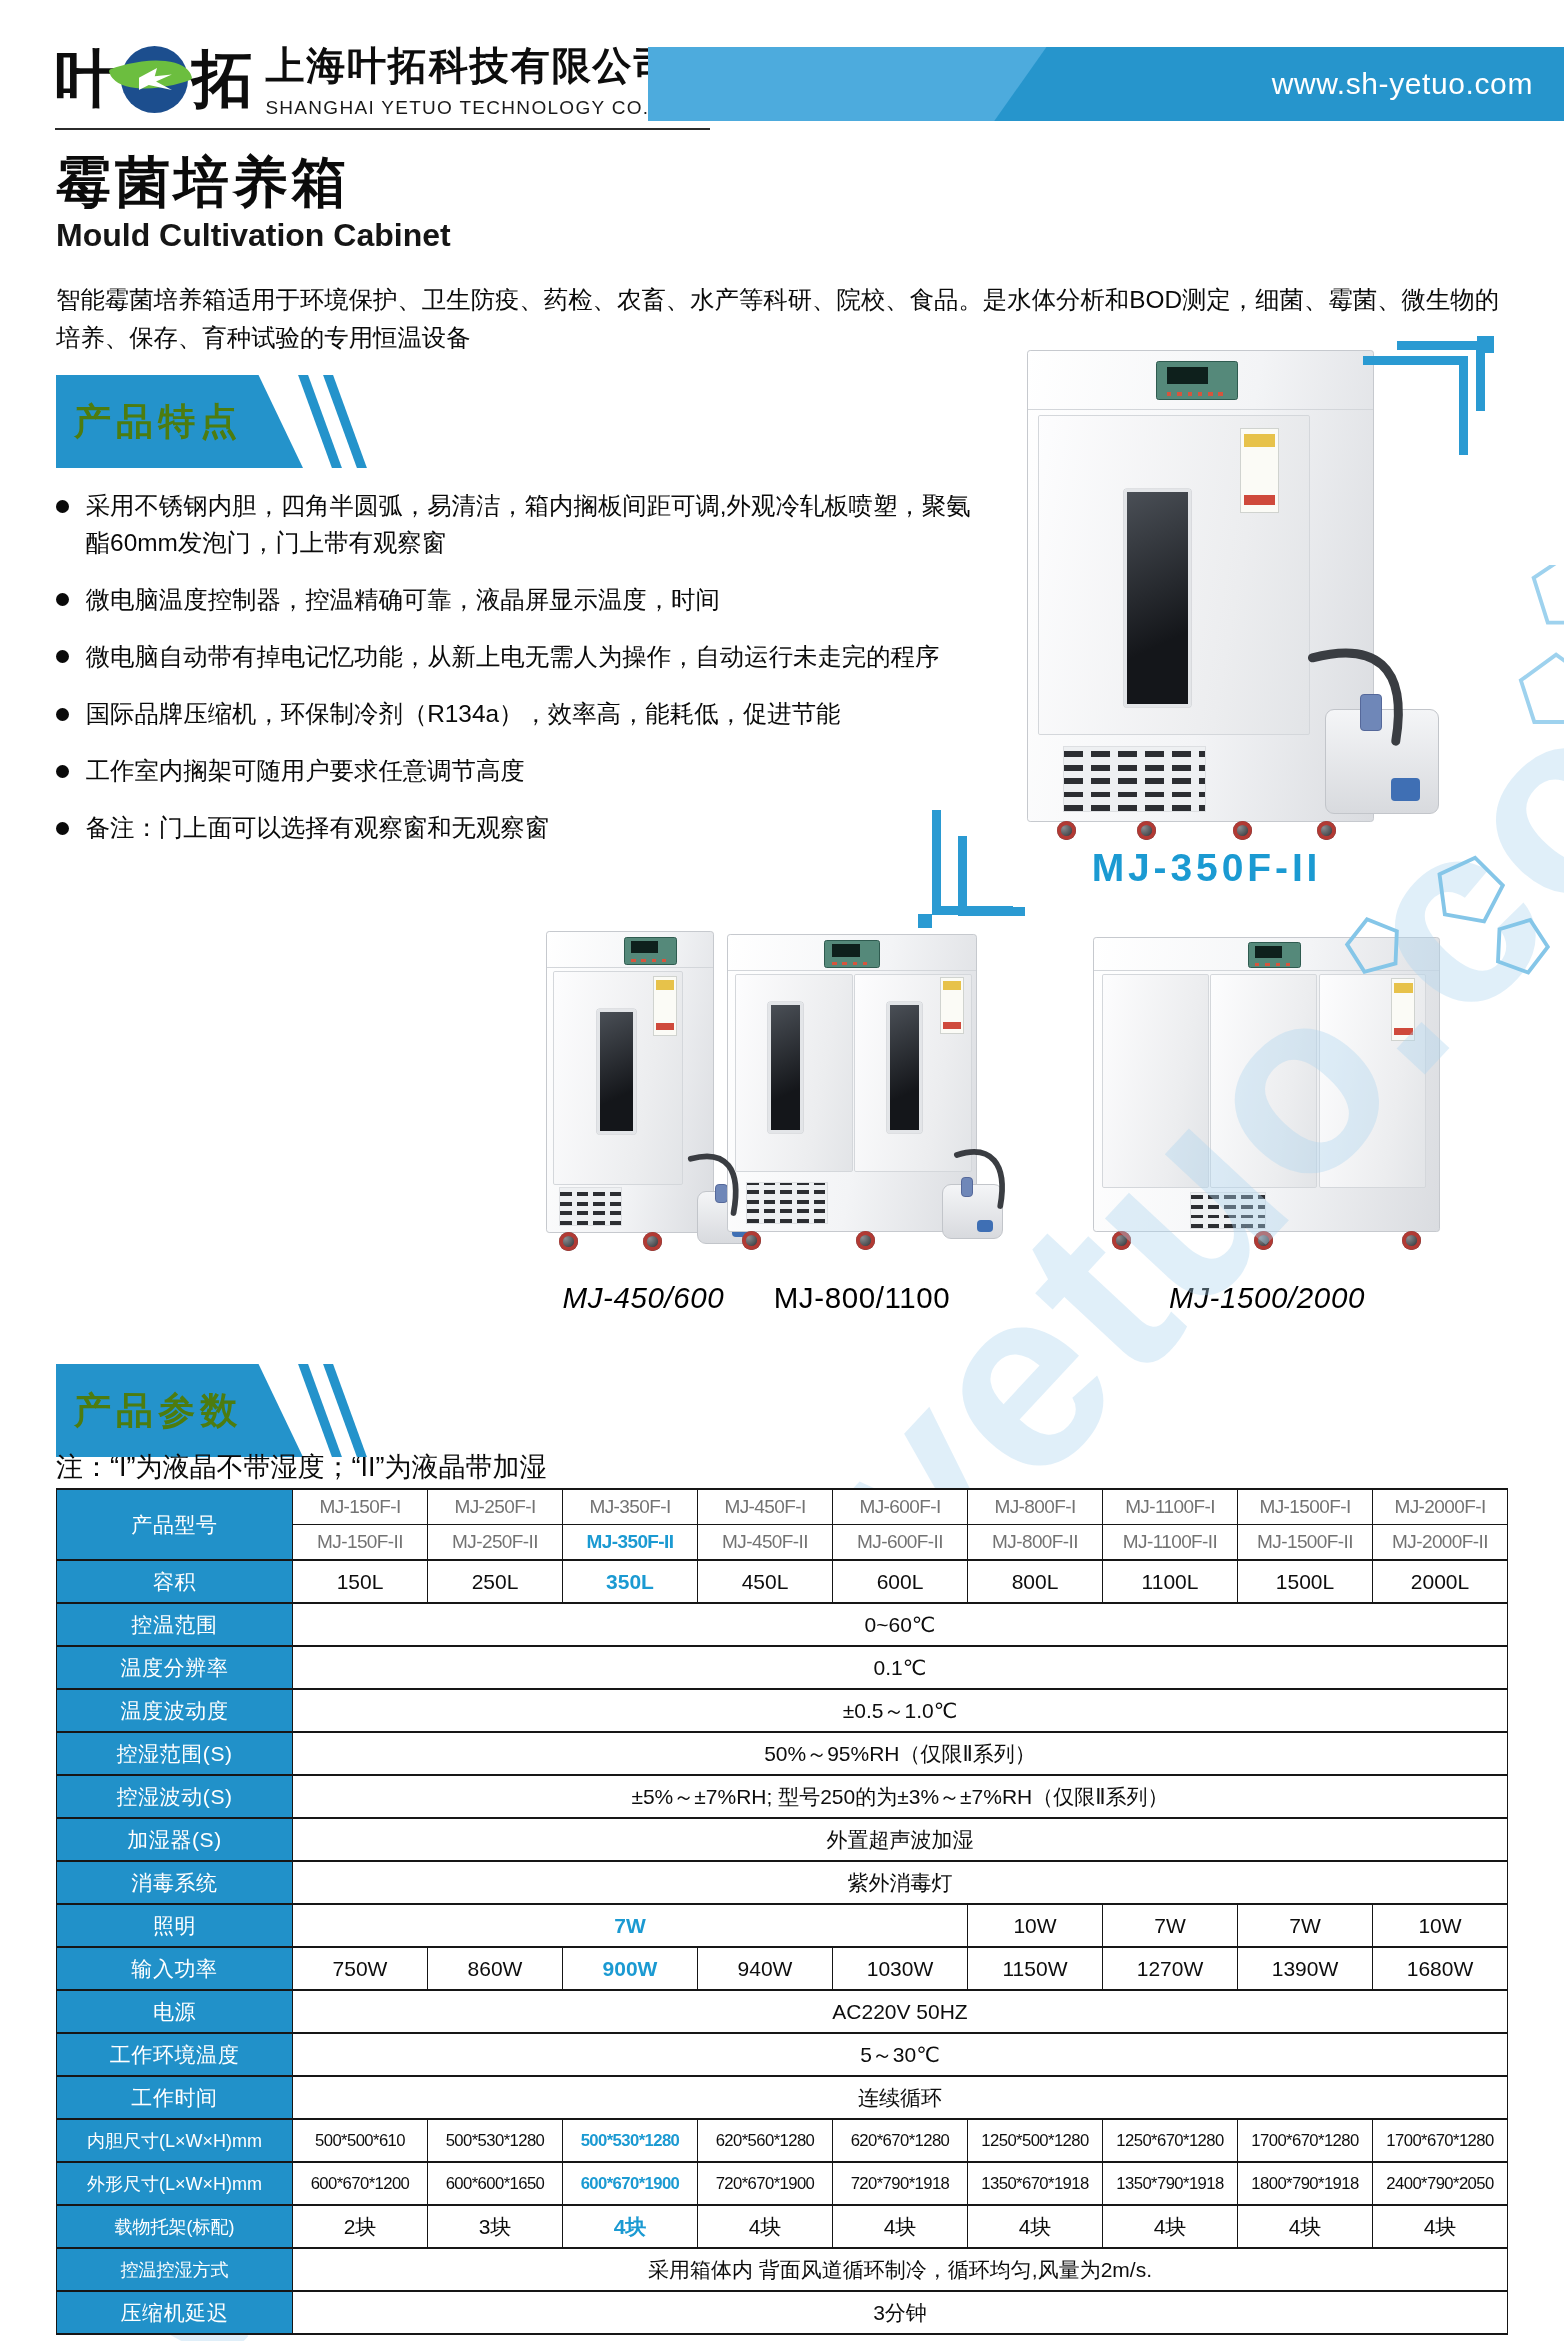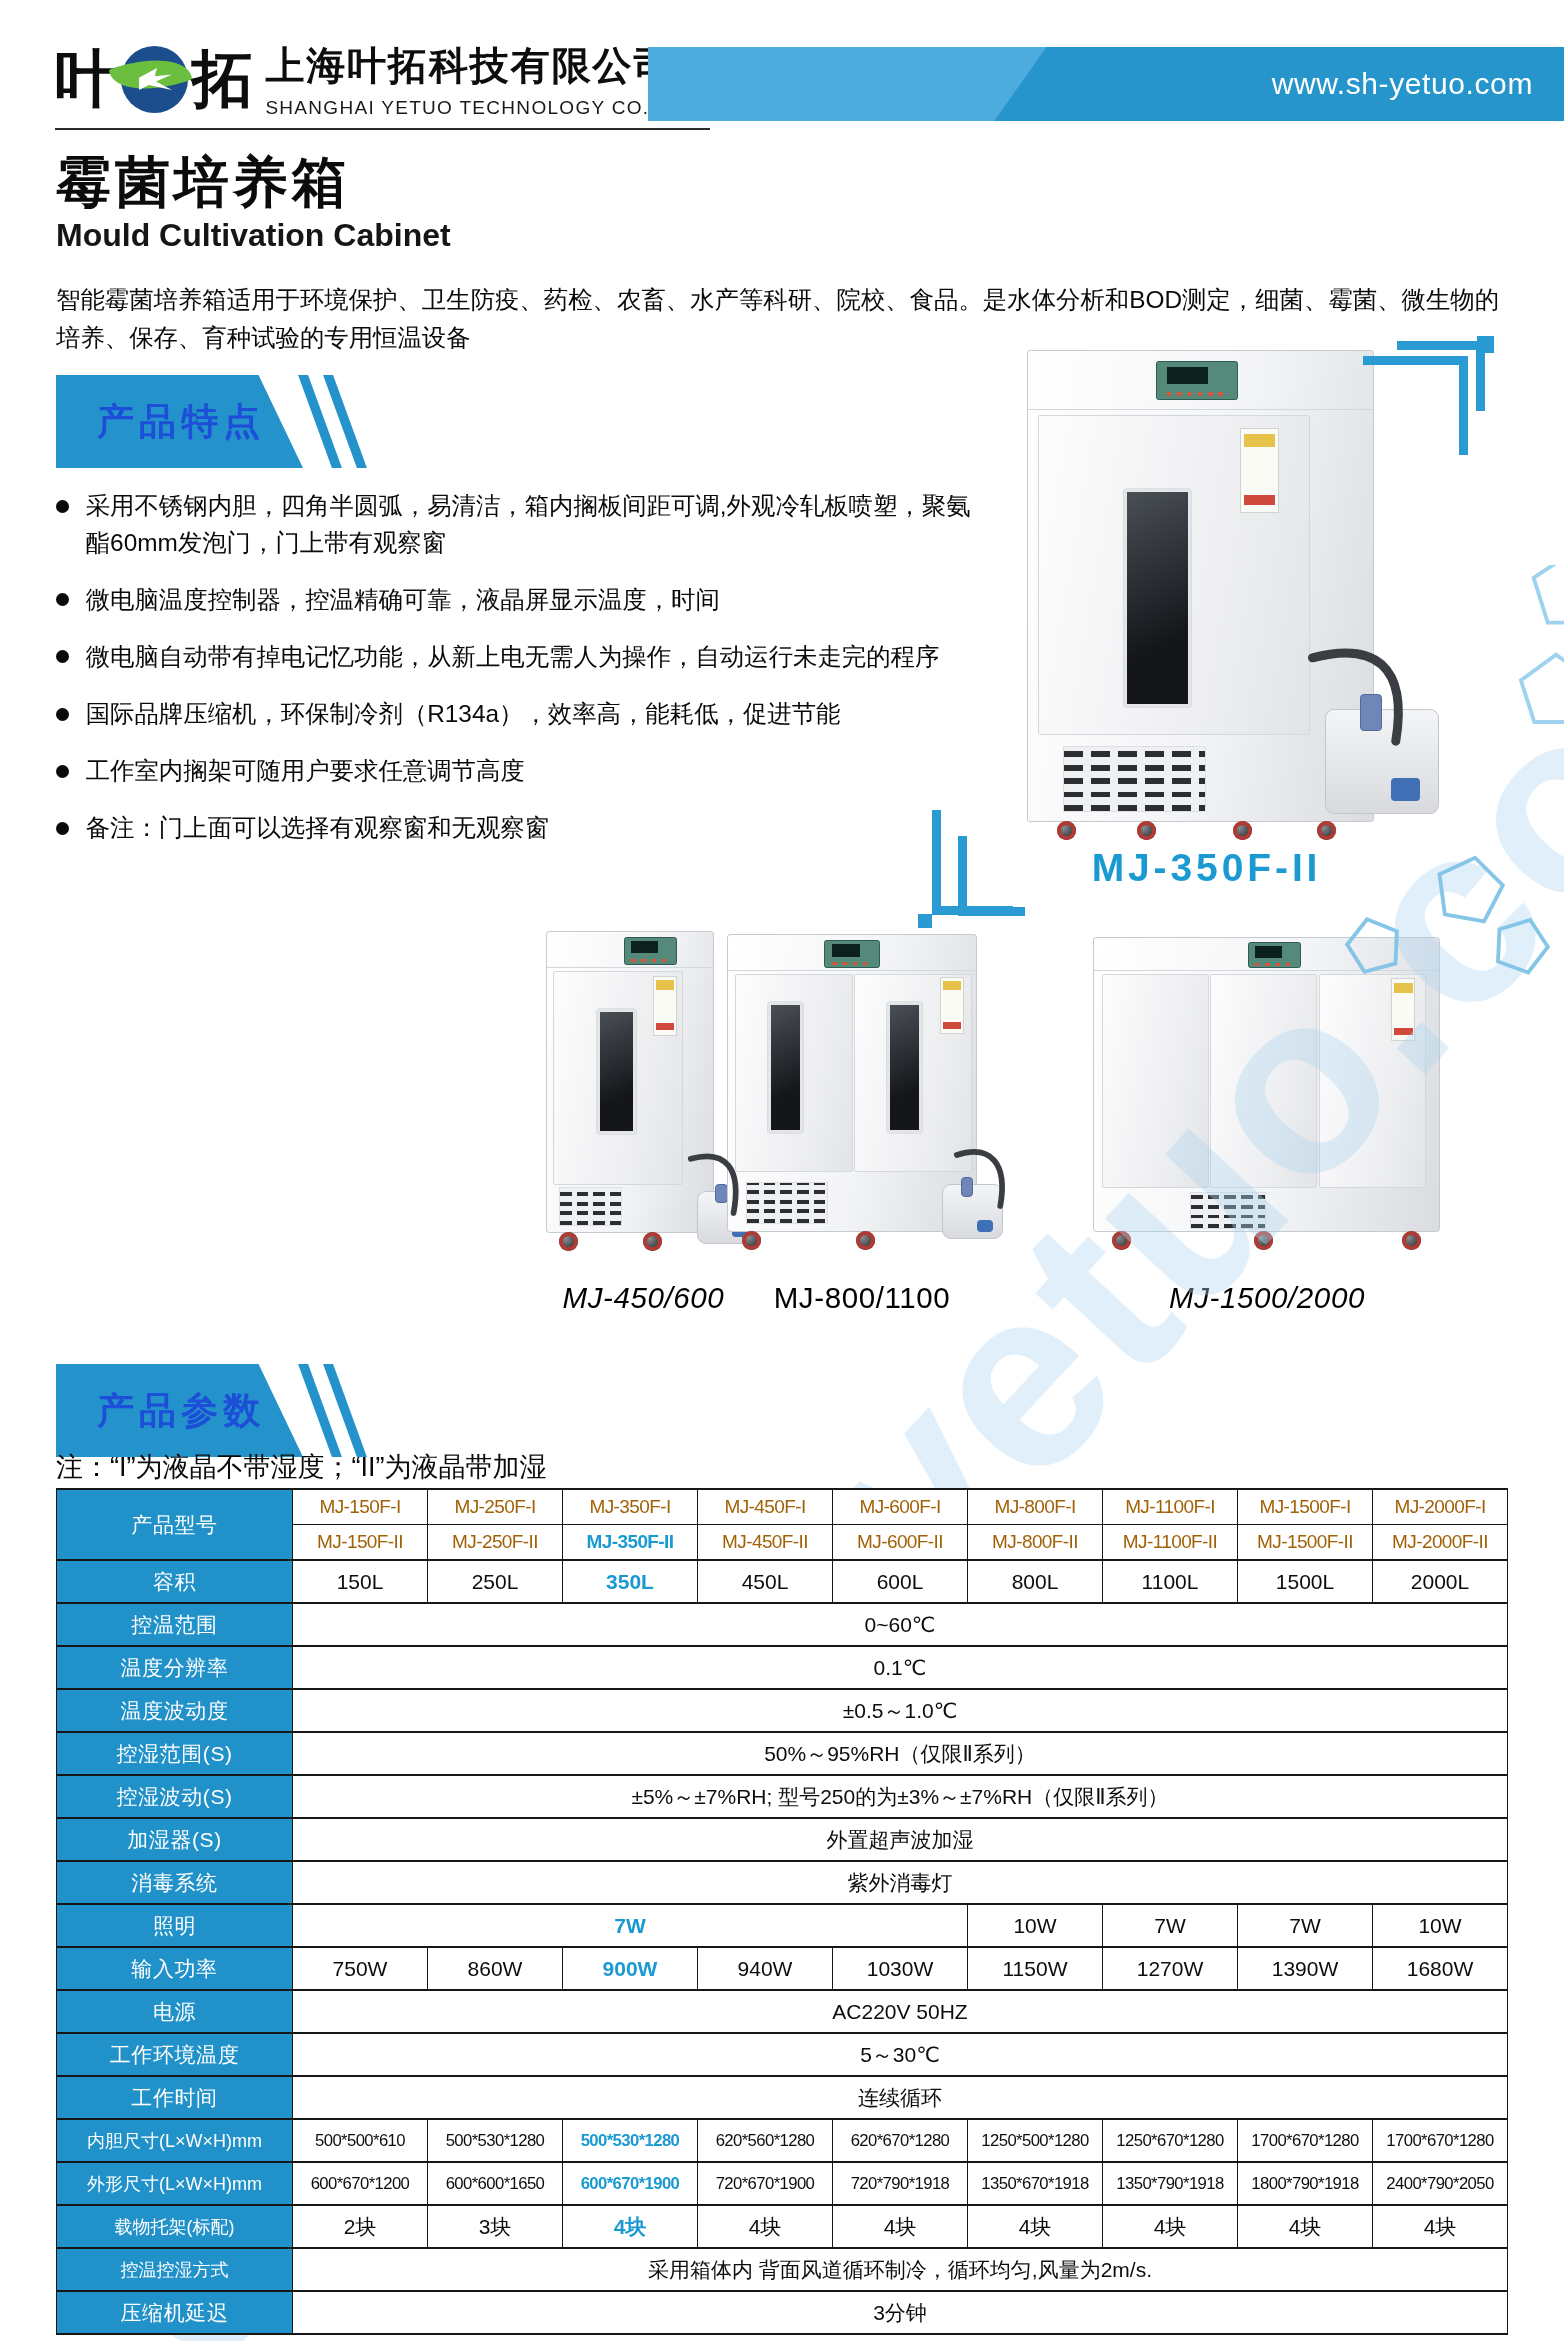--- a/index.html
+++ b/index.html
@@ -34,22 +34,22 @@
 
   
   .title-cn { position:absolute; left:56px; top:146px; font-size:55px; font-weight:800; letter-spacing:3.9px; color:#0b0b0b; z-index:3; }
   .title-en { position:absolute; left:56px; top:217px; font-size:32px; font-weight:700; color:#161616; z-index:3; }
   .desc { position:absolute; left:56px; top:281px; width:1458px; font-size:24.4px; line-height:1.55; color:#0a0a0a; z-index:3; }
 
   
   .sec-head { position:absolute; left:56px; width:334px; height:93px; z-index:3; }
   .sec-head .blk { position:absolute; left:0; top:0; width:247px; height:93px; background:#2493cb;
                    clip-path:polygon(0 0,82% 0,100% 100%,0 100%); }
-  .sec-head .t { position:absolute; left:41px; top:0; height:93px; line-height:93px;
-                 color:#1d4ed8; font-size:37px; font-weight:700; letter-spacing:5.1px; }
+  .sec-head .t { position:absolute; left:18px; top:0; height:93px; line-height:93px;
+                 color:#4d7c0f; font-size:37px; font-weight:700; letter-spacing:5.1px; }
   .sec-head .s1,.sec-head .s2 { position:absolute; top:0; width:9.6px; height:93px; background:#2493cb; transform:skewX(20deg); }
   .sec-head .s1 { left:259px; } .sec-head .s2 { left:284px; }
 
   
   .features { position:absolute; left:56px; top:488px; width:918px; z-index:3; }
   .feat { display:flex; gap:16.7px; margin-bottom:20.5px; font-size:24.4px; line-height:1.5; color:#0a0a0a; }
   .feat .dot { flex:0 0 auto; width:13px; height:13px; border-radius:50%; background:#0a0a0a; margin-top:11.6px; }
 
   
   .cab { position:absolute; background:linear-gradient(100deg,#ffffff 0%,#f3f4f6 55%,#dadce0 100%);
@@ -100,21 +100,21 @@
   
   .note { position:absolute; left:56px; top:1449px; font-size:27px; font-weight:400; color:#0a0a0a; z-index:3; }
   table.params { position:absolute; left:56px; top:1488px; width:1452px; border-collapse:collapse;
                  table-layout:fixed; z-index:3; background:#fff; }
   table.params td, table.params th { border:1.3px solid #161616; border-top-width:2.6px; border-bottom-width:2.6px;
                  text-align:center; vertical-align:middle; padding:0 2.6px; overflow:hidden; }
   table.params { border:1.9px solid #161616; }
   th.lab { background:#2191c9; color:#ffffff; font-weight:500; font-size:21px; letter-spacing:0.6px; }
   th.lab.sm { font-size:18px; letter-spacing:0; }
   td.val { font-size:21px; color:#0d0d0d; height:41px; }
-  td.mod { font-size:19px; letter-spacing:-0.6px; height:34px; color:#a16207; }
+  td.mod { font-size:19px; letter-spacing:-0.6px; height:34px; color:#737373; }
   tr.mi td { border-bottom-width:1.3px; } tr.mii td { border-top-width:1.3px; }
   td.dim { font-size:16.7px; letter-spacing:-0.6px; }
   .hl { color:#1b9ad2 !important; font-weight:700; }
 </style>
 </head>
 <body>
 
 <div class="page">
 
   <div class="wm">www.sh-yetuo.com</div>

